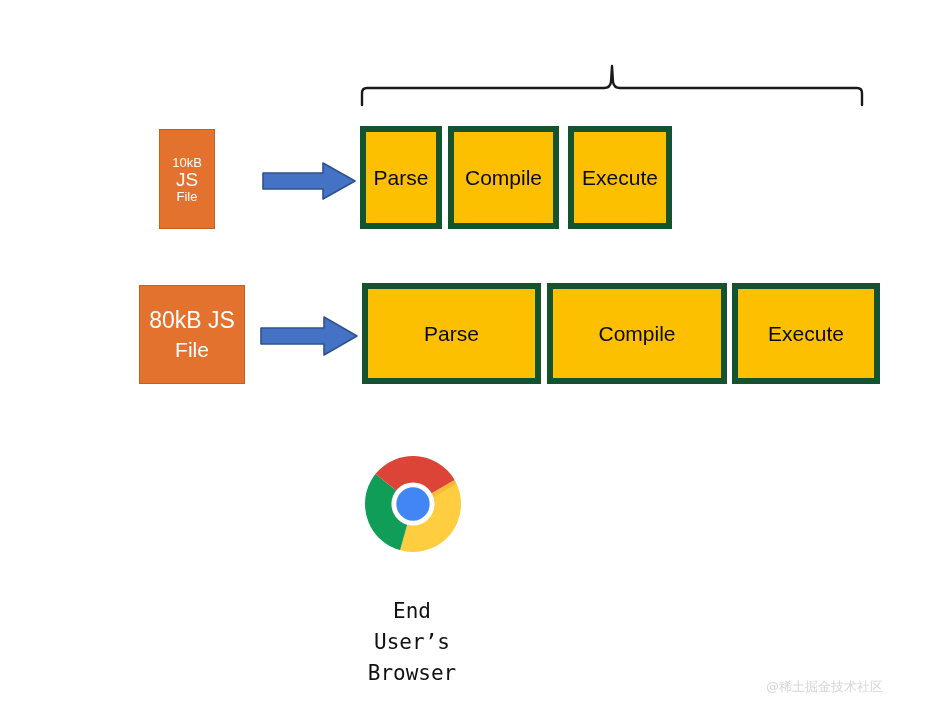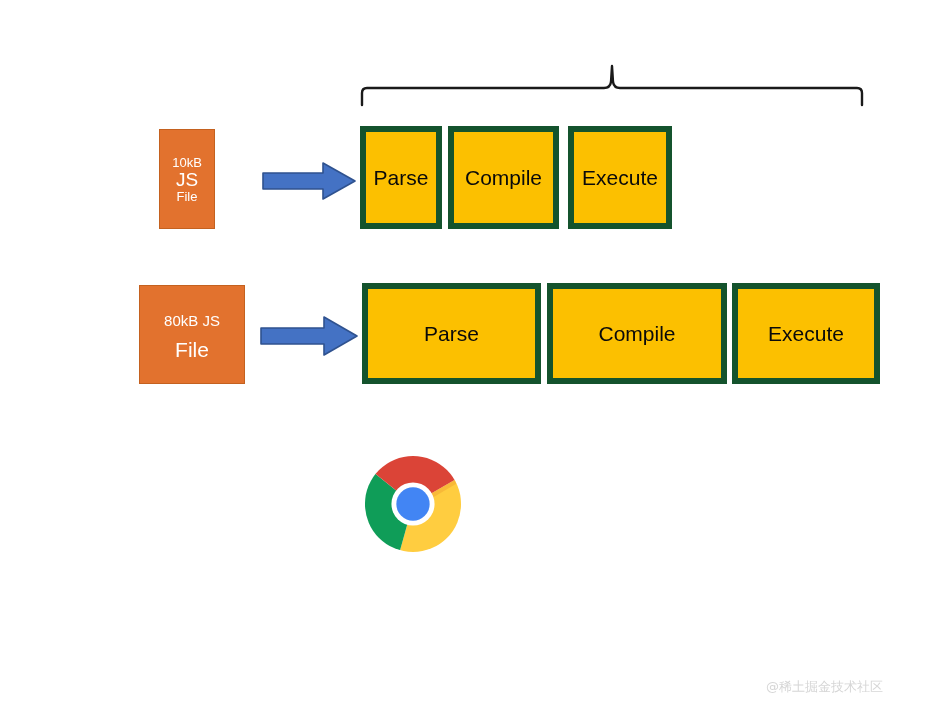--- a/index.html
+++ b/index.html
@@ -135,21 +135,21 @@
 
   <div class="pbox" style="left:448px; top:126px; width:111px; height:103px;">
     <span style="font-size:21px;">Compile</span>
   </div>
 
   <div class="pbox" style="left:568px; top:126px; width:104px; height:103px;">
     <span style="font-size:21px;">Execute</span>
   </div>
 
   <div class="fbox" style="left:139px; top:285px; width:106px; height:99px;">
-    <span style="font-size:15px; line-height:29px;">80kB JS</span>
+    <span style="font-size:23px; line-height:29px;">80kB JS</span>
     <span style="font-size:21px; line-height:29px;">File</span>
   </div>
 
   <div class="arrow" style="left:259px; top:315px;">
     <svg width="100" height="42" viewBox="0 0 100 42">
       <path d="M 2,13 L 65,13 L 65,2 L 98,21 L 65,40 L 65,29 L 2,29 Z" fill="#4472C4" stroke="#2F528F" stroke-width="1.6" stroke-linejoin="round"></path>
     </svg>
   </div>
 
   <div class="pbox" style="left:362px; top:283px; width:179px; height:101px;">
@@ -181,16 +181,21 @@
 
         <path d="M 50,50 L 100,21 L 100,26 L 52,54 Z" fill="#EFA12E" opacity="0.45"></path>
 
         <circle cx="50" cy="50" r="22" fill="#FFFFFF"></circle>
 
         <circle cx="50" cy="50" r="17" fill="#4285F4"></circle>
       </g>
     </svg>
   </div>
 
+  <div class="browser-caption">
+    <div>End</div>
+    <div>User’s</div>
+    <div>Browser</div>
+  </div>
 
   <div class="watermark">@稀土掘金技术社区</div>
 
 </div>
 
 </body></html>

